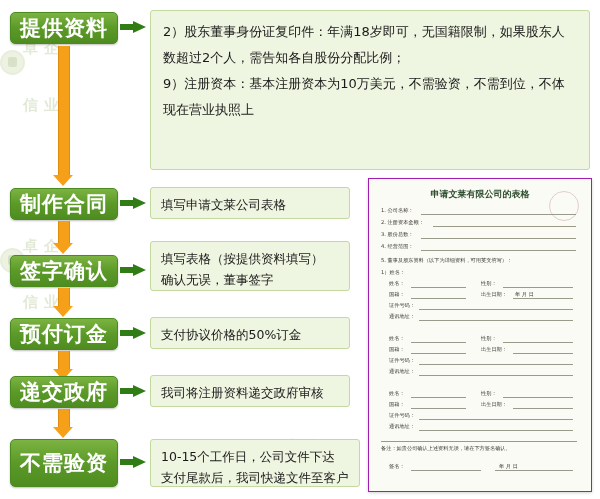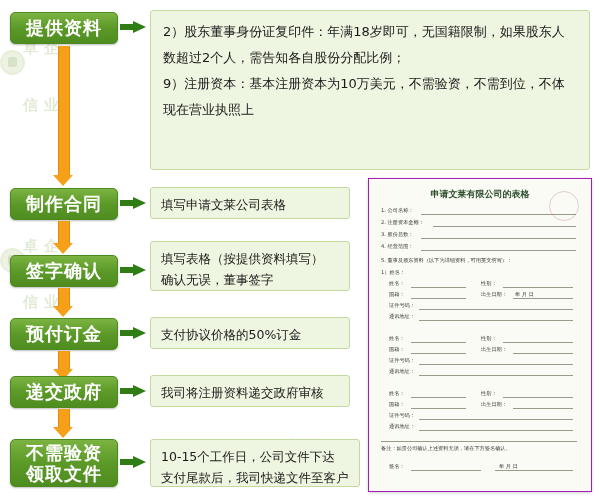--- a/index.html
+++ b/index.html
@@ -61,21 +61,21 @@
 
   
   .step-label {
     position: absolute;
     left: 10px;
     width: 106px;
     background: linear-gradient(to bottom, #7cb342 0%, #5b9a28 50%, #4e8c20 100%);
     border: 1px solid #4b8a1e;
     border-radius: 5px;
     color: #ffffff;
-    font-size: 18px;
+    font-size: 21px;
     font-weight: bold;
     text-align: left;
     letter-spacing: 1px;
     box-shadow: 0 1px 2px rgba(0,0,0,0.25);
     display: flex;
     align-items: center;
     justify-content: center;
     flex-direction: column;
   }
   .step-label .l2 { display: block; }
@@ -292,21 +292,20 @@
 <div class="content-box" style="left:150px; top:375px; width:200px; height:32px;">
   <div>我司将注册资料递交政府审核</div>
 </div>
 <div class="arrow-v" style="left:53px; top:409px; height:28px;">
   <div class="shaft" style="height:18px;"></div>
   <div class="head" style="top:18px;"></div>
 </div>
 
 <div class="step-label" style="top:439px; height:46px; line-height:21px;">
   <span>不需验资</span>
-  <span class="l2">领取文件</span>
 </div>
 <div class="arrow-h" style="left:120px; top:456px;">
   <div class="shaft"></div>
     <div class="head"></div>
 </div>
 <div class="content-box" style="left:150px; top:439px; width:210px; height:48px;">
   <div>10-15个工作日，公司文件下达</div>
   <div>支付尾款后，我司快递文件至客户</div>
 </div>
 

